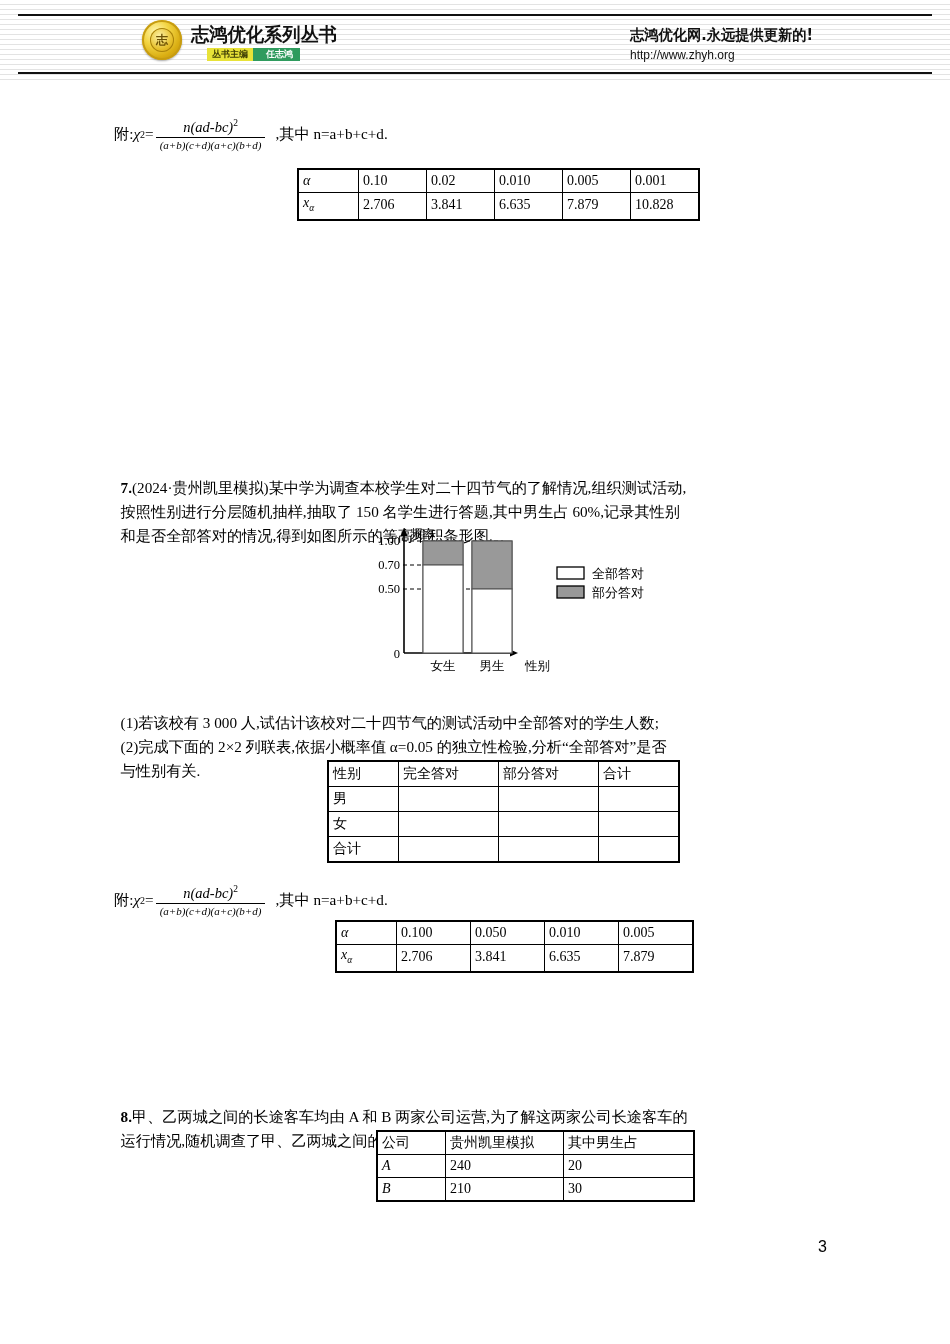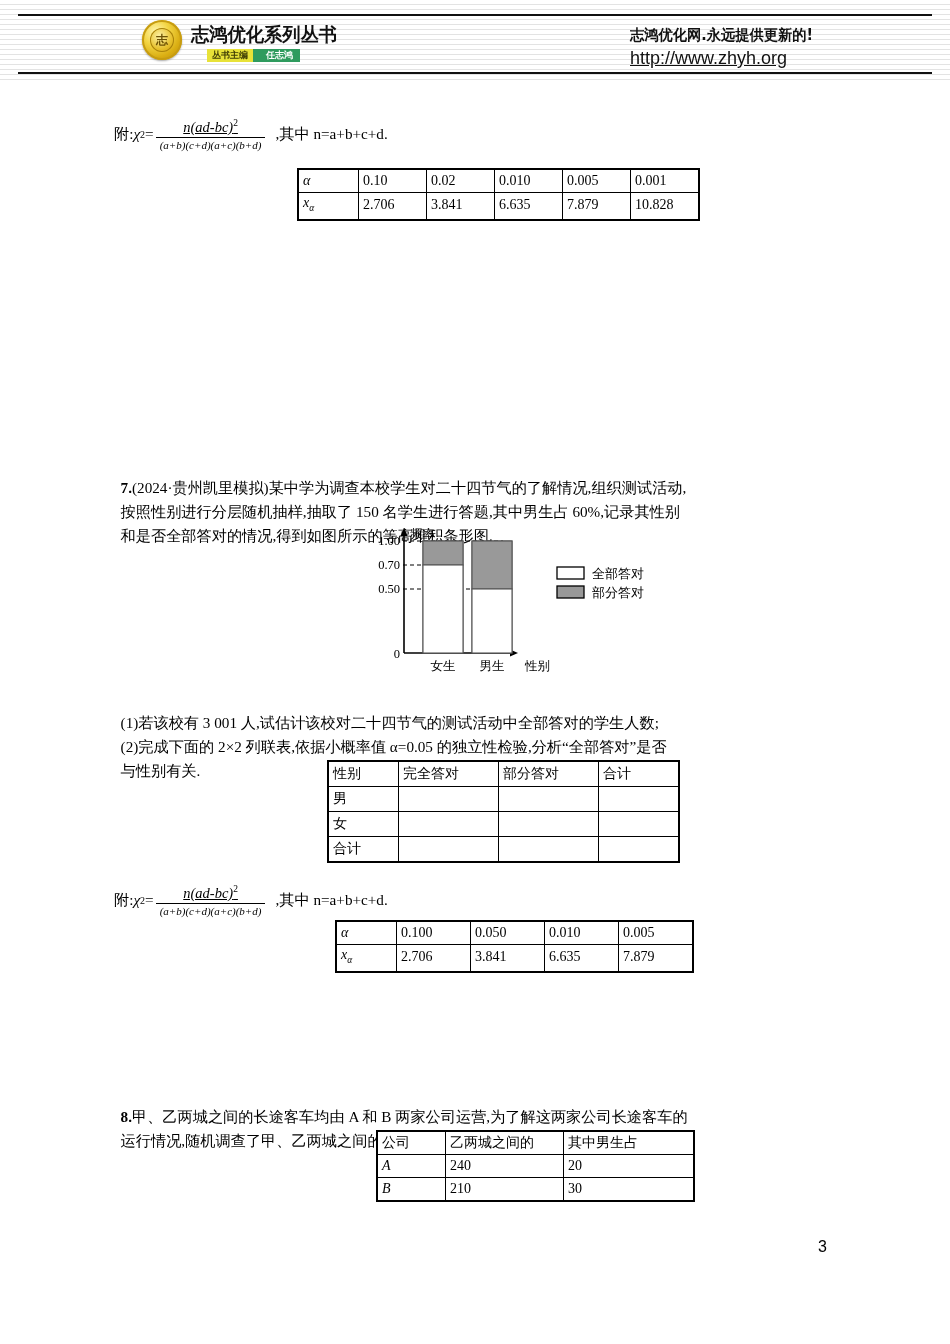--- a/index.html
+++ b/index.html
@@ -69,21 +69,21 @@
     color: #111;
     white-space: nowrap;
     transform: scaleX(0.96);
     transform-origin: left center;
   }
   #brand-badge {
     position: absolute;
     left: 207px; top: 48px;
     height: 14px;
     border-radius: 0;
-    display: flex; align-items: center;
+    display: flex; align-items: flex-start;
     overflow: hidden;
     font-family: "DejaVu Sans", sans-serif;
     font-size: 9px; font-weight: bold;
     white-space: nowrap;
   }
   #brand-badge .badge-left {
     background: #e8e238;
     color: #3d3c05;
     padding: 0 5px;
     display: flex; align-items: center;
@@ -101,24 +101,23 @@
     font-size: 15px; font-weight: bold;
     color: #111;
     white-space: nowrap;
     transform: scaleX(0.95);
     transform-origin: left center;
   }
   #site-url {
     position: absolute;
     left: 630px; top: 48px;
     font-family: "Liberation Sans", sans-serif;
-    font-size: 18px;
+    font-size: 12px;
     color: #111;
     white-space: nowrap;
-    text-decoration: underline;
   }
 
   
   .body-text {
     position: absolute;
     font-family: "Liberation Serif", "DejaVu Serif", serif;
     font-size: 15.2px;
     line-height: 24px;
     color: #000;
     white-space: pre-wrap;
@@ -141,21 +140,20 @@
     display: inline-flex;
     flex-direction: column;
     align-items: center;
     vertical-align: middle;
     margin: 0 2px;
     font-style: italic;
   }
   .frac .num {
     padding: 0 6px 1px 6px;
     font-size: 14.5px;
-    text-decoration: underline;
   }
   .frac .den {
     border-top: 1.4px solid #000;
     padding: 1px 4px 0 4px;
     font-size: 11px;
   }
   .frac .sup2 { font-style: normal; font-size: 9.5px; vertical-align: super; }
   .formula-tail { margin-left: 8px; }
 
   
@@ -331,21 +329,21 @@
     <text class="axis-lbl" x="165" y="142">性别</text>
 
     <rect x="197" y="39" width="27" height="12" fill="#ffffff" stroke="#000" stroke-width="1.3"></rect>
     <text class="legend-lbl" x="232" y="50">全部答对</text>
     <rect x="197" y="58" width="27" height="12" fill="#999999" stroke="#000" stroke-width="1.3"></rect>
     <text class="legend-lbl" x="232" y="69">部分答对</text>
   </svg>
 </div>
 
 <div class="body-text" style="left:113px; top:687px; width:730px;">
-  <span>(1)若该校有 3 001 人,试估计该校对二十四节气的测试活动中全部答对的学生人数;</span>
+  <span>(1)若该校有 3 000 人,试估计该校对二十四节气的测试活动中全部答对的学生人数;</span>
 </div>
 <div class="body-text" style="left:113px; top:711px; width:730px;">
   <span>(2)完成下面的 2×2 列联表,依据小概率值 α=0.05 的独立性检验,分析“全部答对”是否</span>
 </div>
 <div class="body-text" style="left:113px; top:735px; width:730px;">
   <span>与性别有关.</span>
 </div>
 
 <table class="doc-table" id="contingency-table" style="left:327px; top:760px;">
   <tbody>
@@ -411,21 +409,21 @@
   <span class="q-num">8.</span><span>甲、乙两城之间的长途客车均由 A 和 B 两家公司运营,为了解这两家公司长途客车的</span>
 </div>
 <div class="body-text" style="left:113px; top:1105px; width:730px;">
   <span>运行情况,随机调查了甲、乙两城之间的 500 个班次,得到下面表格:</span>
 </div>
 
 <table class="doc-table" id="company-table" style="left:332px; top:1130px;margin-left:44px;">
   <tbody>
     <tr>
       <td class="k0">公司</td>
-      <td class="k1">乙两城之间的</td>
+      <td class="k1">贵州凯里模拟</td>
       <td class="k2">其中男生占</td>
     </tr>
     <tr>
       <td class="k0 itl">A</td>
       <td class="k1">240</td>
       <td class="k2">20</td>
     </tr>
     <tr>
       <td class="k0 itl">B</td>
       <td class="k1">210</td>

